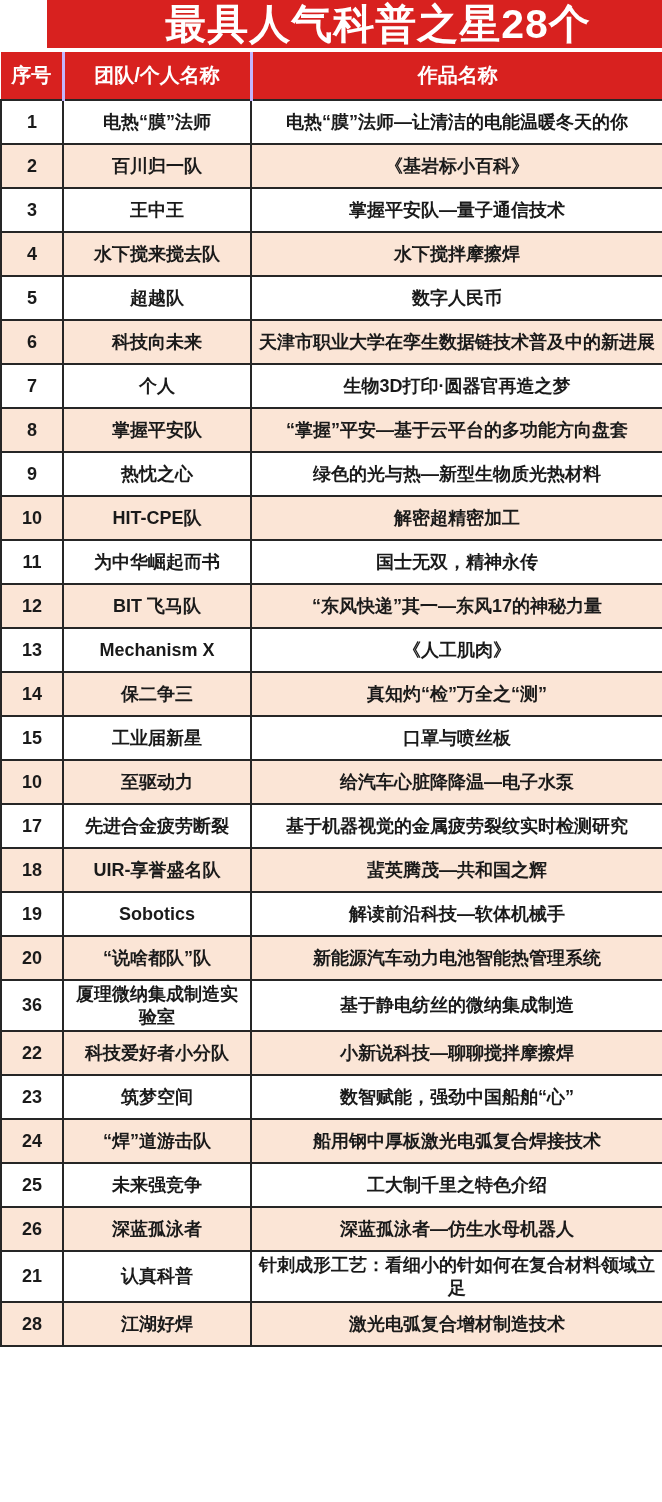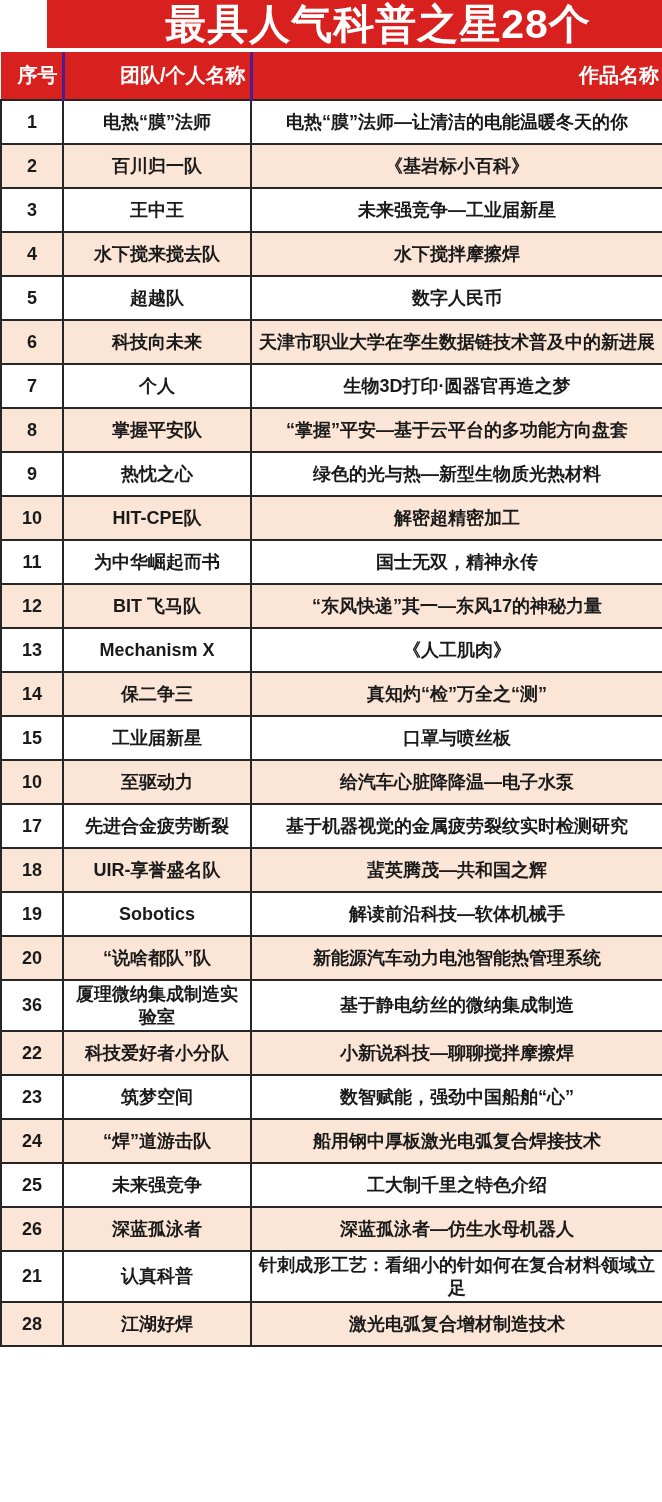--- a/index.html
+++ b/index.html
@@ -38,27 +38,27 @@
   }
   col.c-no{width:62px;}
   col.c-team{width:188px;}
   col.c-work{width:412px;}
   thead th{
     background:var(--header-red);
     color:var(--header-text);
     font-size:20px;
     font-weight:bold;
     height:50px;
-    text-align:right;
+    text-align:center;
     border-top:4px solid #ffffff;
     border-bottom:2px solid var(--border);
     padding:2px 4px;
   }
   thead th + th{
-    border-left:3px solid #4c1d95;
+    border-left:3px solid #c4b5fd;
   }
   tbody td{
     border:2px solid var(--border);
     color:var(--body-text);
     font-size:18px;
     font-weight:bold;
     text-align:center;
     vertical-align:middle;
     height:44px;
     padding:2px 6px;
@@ -95,21 +95,21 @@
     <td>电热“膜”法师—让清洁的电能温暖冬天的你</td>
   </tr>
         <tr>
     <td>2</td>
     <td>百川归一队</td>
     <td>《基岩标小百科》</td>
   </tr>
         <tr>
     <td>3</td>
     <td>王中王</td>
-    <td>未来强竞争—工业届新星</td>
+    <td>掌握平安队—量子通信技术</td>
   </tr>
         <tr>
     <td>4</td>
     <td>水下搅来搅去队</td>
     <td>水下搅拌摩擦焊</td>
   </tr>
         <tr>
     <td>5</td>
     <td>超越队</td>
     <td>数字人民币</td>

